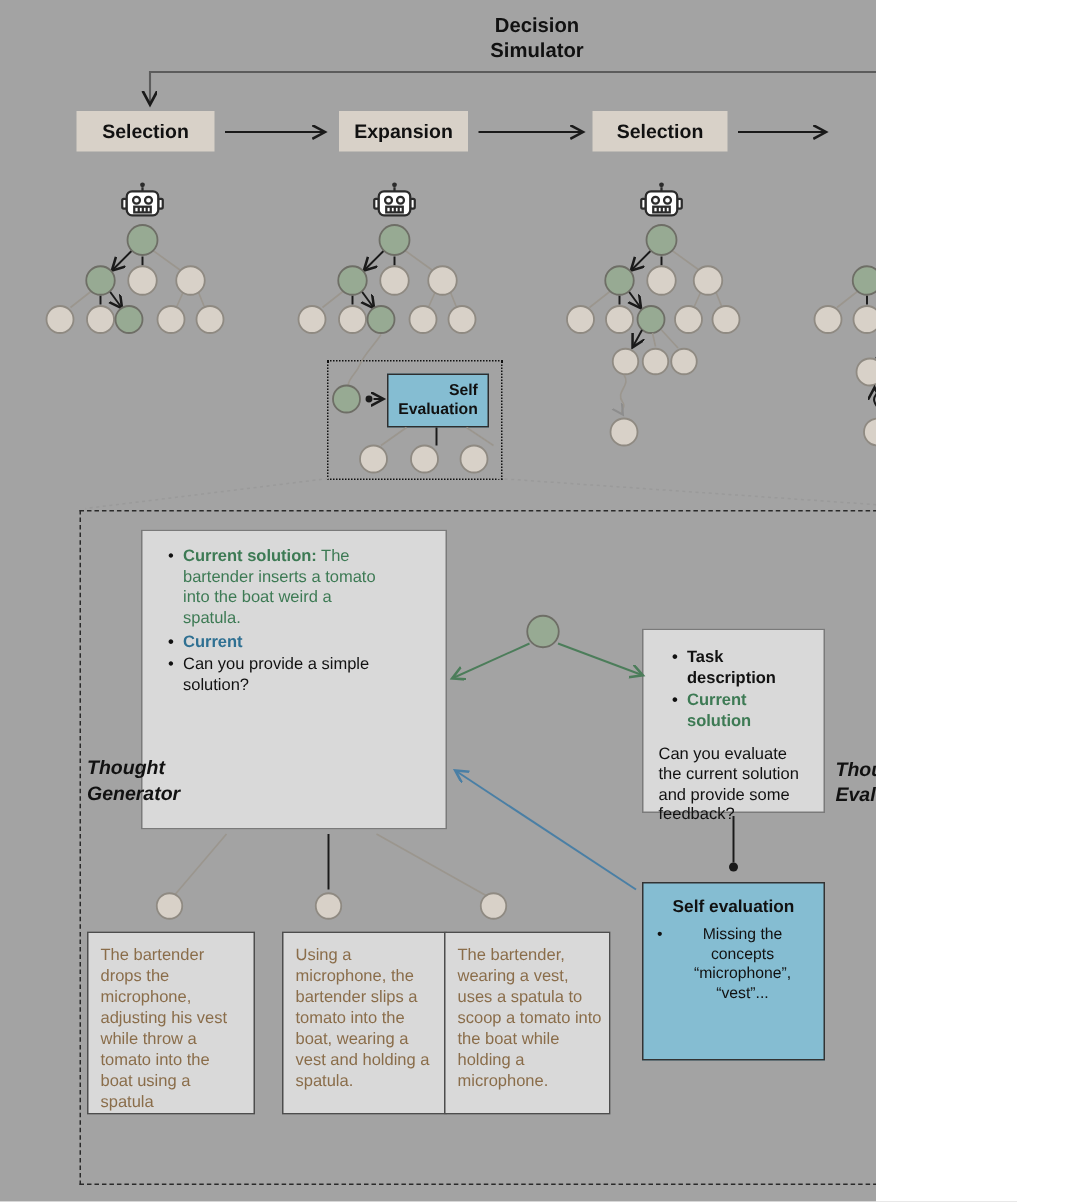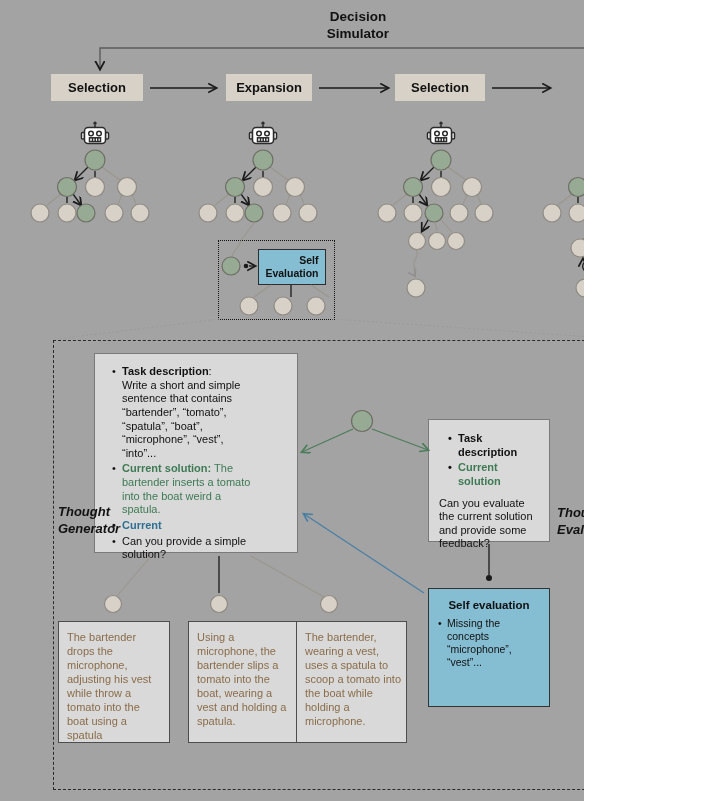--- a/index.html
+++ b/index.html
@@ -24,21 +24,21 @@
   .prompt-box{background:var(--prompt-box-bg);border:1.5px solid #7a7a7a;font-size:11px;line-height:1.24;}
   .prompt-box ul{margin:0;padding:0;list-style:none;}
   .prompt-box li{position:relative;padding-left:11px;margin-bottom:2px;}
   .prompt-box li::before{content:"\2022";position:absolute;left:1px;top:0;color:#111;}
   .green-t{color:var(--green-text);}
   .blue-t{color:var(--blue-text);}
   .side-label{font-size:13px;font-weight:bold;line-height:1.3;font-style:italic;}
   .blue-box{background:var(--eval-blue-bg);border:1.5px solid #333;font-size:10.5px;line-height:1.24;}
   .blue-box .bb-title{font-weight:bold;font-size:11.5px;text-align:center;margin:9px 0 5px 0;}
   .blue-box ul{margin:0;padding:0 6px 0 8px;list-style:none;}
-  .blue-box li{position:relative;padding-left:10px;margin-bottom:2px;}
+  .blue-box li{position:relative;padding-left:10px;margin-bottom:2px;text-align:center;}
   .blue-box li::before{content:"\2022";position:absolute;left:1px;top:0;}
   .cand-box{background:var(--prompt-box-bg);border:1.5px solid #4d4d4d;color:var(--brown-text);
     font-size:11px;line-height:1.27;padding:9px 5px 6px 8px;box-sizing:border-box;}
   svg{position:absolute;left:0;top:0;pointer-events:none;}
   .edge-b{stroke:#1a1a1a;stroke-width:1.3;fill:none;}
   .edge-g{stroke:#9b968e;stroke-width:1.1;fill:none;}
   .edge-dot{stroke:#9a9a9a;stroke-width:1;fill:none;stroke-dasharray:2 2.4;}
   .edge-green{stroke:var(--arrow-green);stroke-width:1.3;fill:none;}
   .edge-blue{stroke:var(--arrow-blue);stroke-width:1.3;fill:none;}
   .node-g{fill:var(--node-green);stroke:#6e6e66;stroke-width:1.2;}
@@ -61,22 +61,20 @@
   <div class="abs mini-eval pre" style="left:258px;top:249px;width:66px;height:34px;">Self
 Evaluation</div>
 
   <div class="abs mini-eval pre" style="left:618px;top:270px;width:66px;height:33px;">Self
 Evaluation</div>
 
   <div class="abs detail-panel" style="left:53px;top:340px;width:570px;height:448px;"></div>
 
   <div class="abs prompt-box" style="left:94px;top:353px;width:204px;height:200px;padding:11px 46px 8px 16px;box-sizing:border-box;">
     <ul>
-      <li><span class="bld">Task description</span><span>:</span><br>
-        <span>Write a short and simple sentence that contains “bartender”, “tomato”, “spatula”, “boat”, “microphone”, “vest”, “into”...</span></li>
       <li class="green-t"><span class="bld">Current solution:</span> <span>The bartender inserts a tomato into the boat weird a spatula.</span></li>
       <li class="blue-t bld">Current</li>
       <li>Can you provide a simple solution?</li>
     </ul>
   </div>
 
   <div class="abs prompt-box" style="left:428px;top:419px;width:122px;height:123px;padding:12px 8px 8px 10px;box-sizing:border-box;">
     <ul style="padding-left:8px;">
       <li class="bld">Task description</li>
       <li class="green-t bld">Current solution</li>

